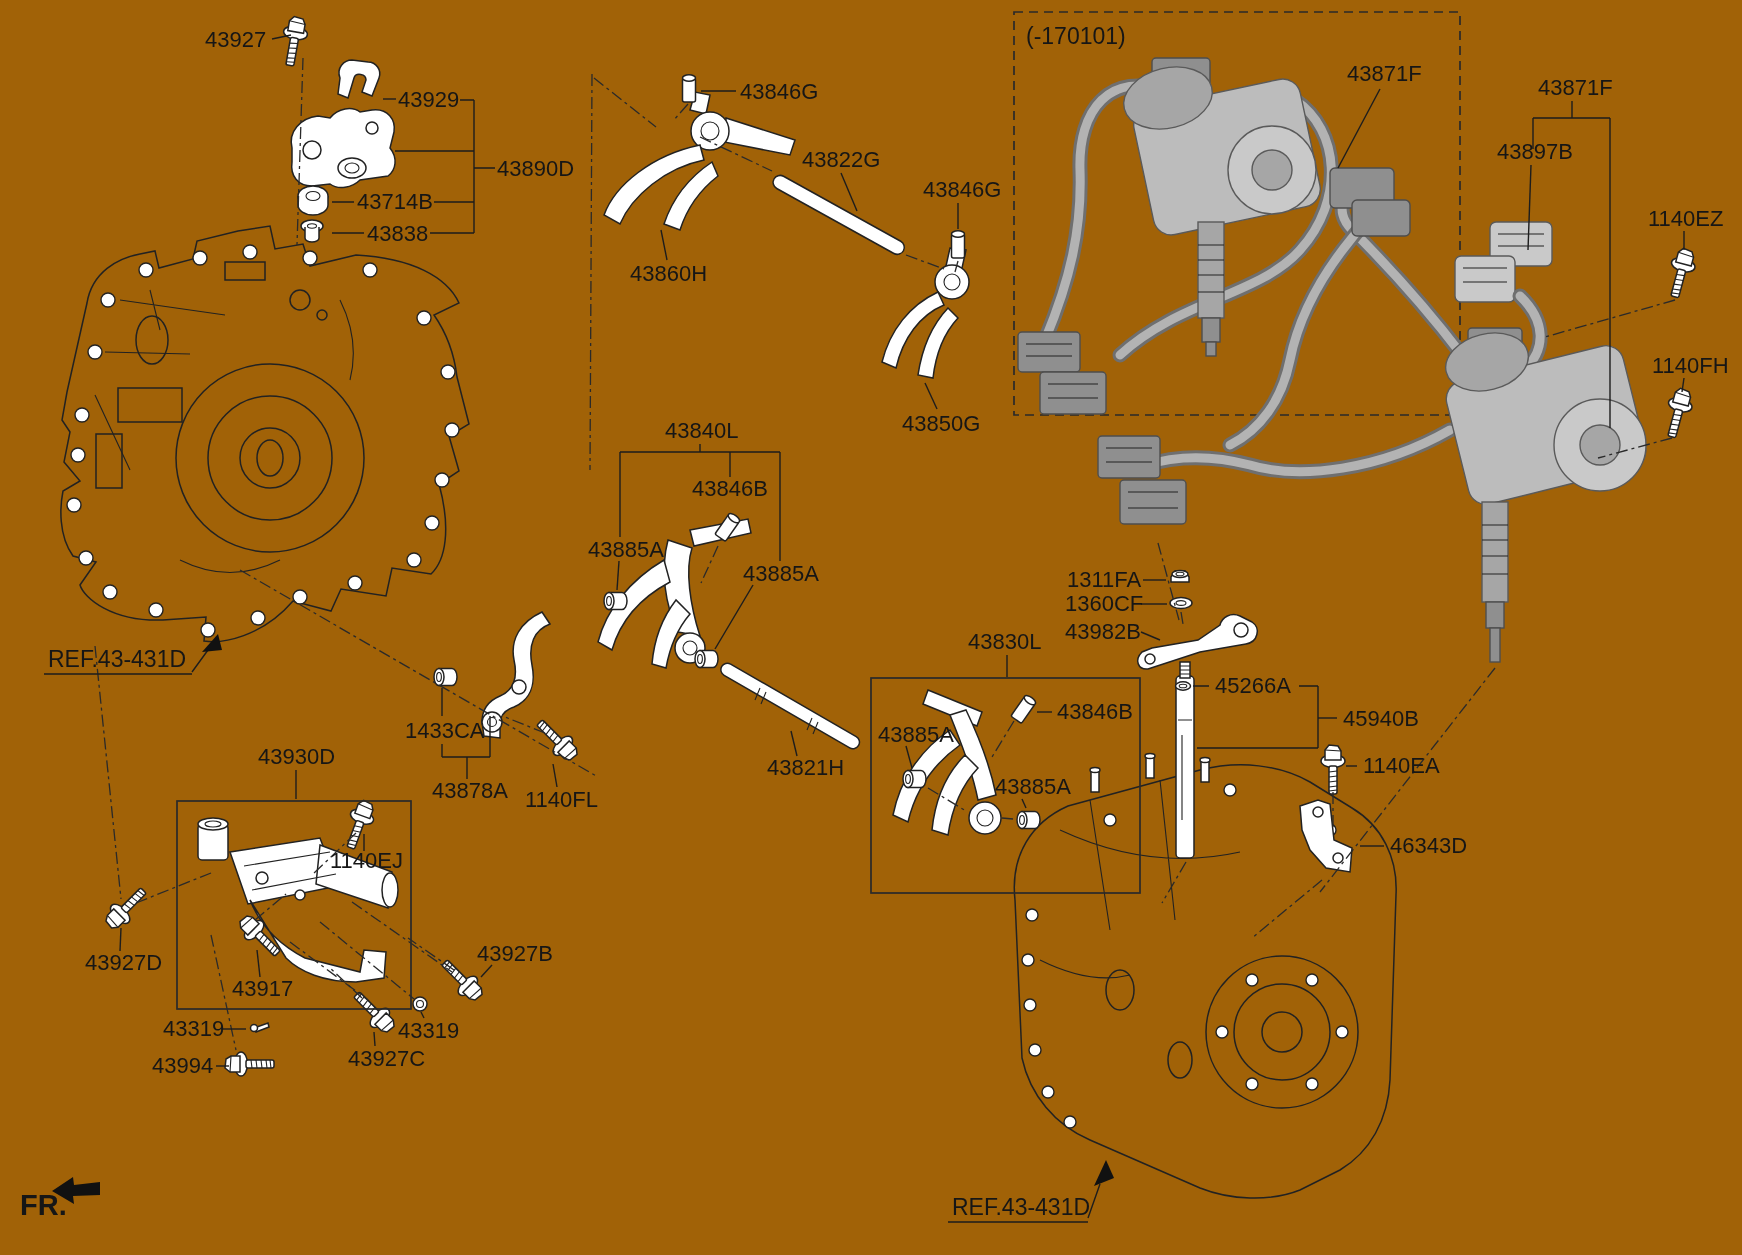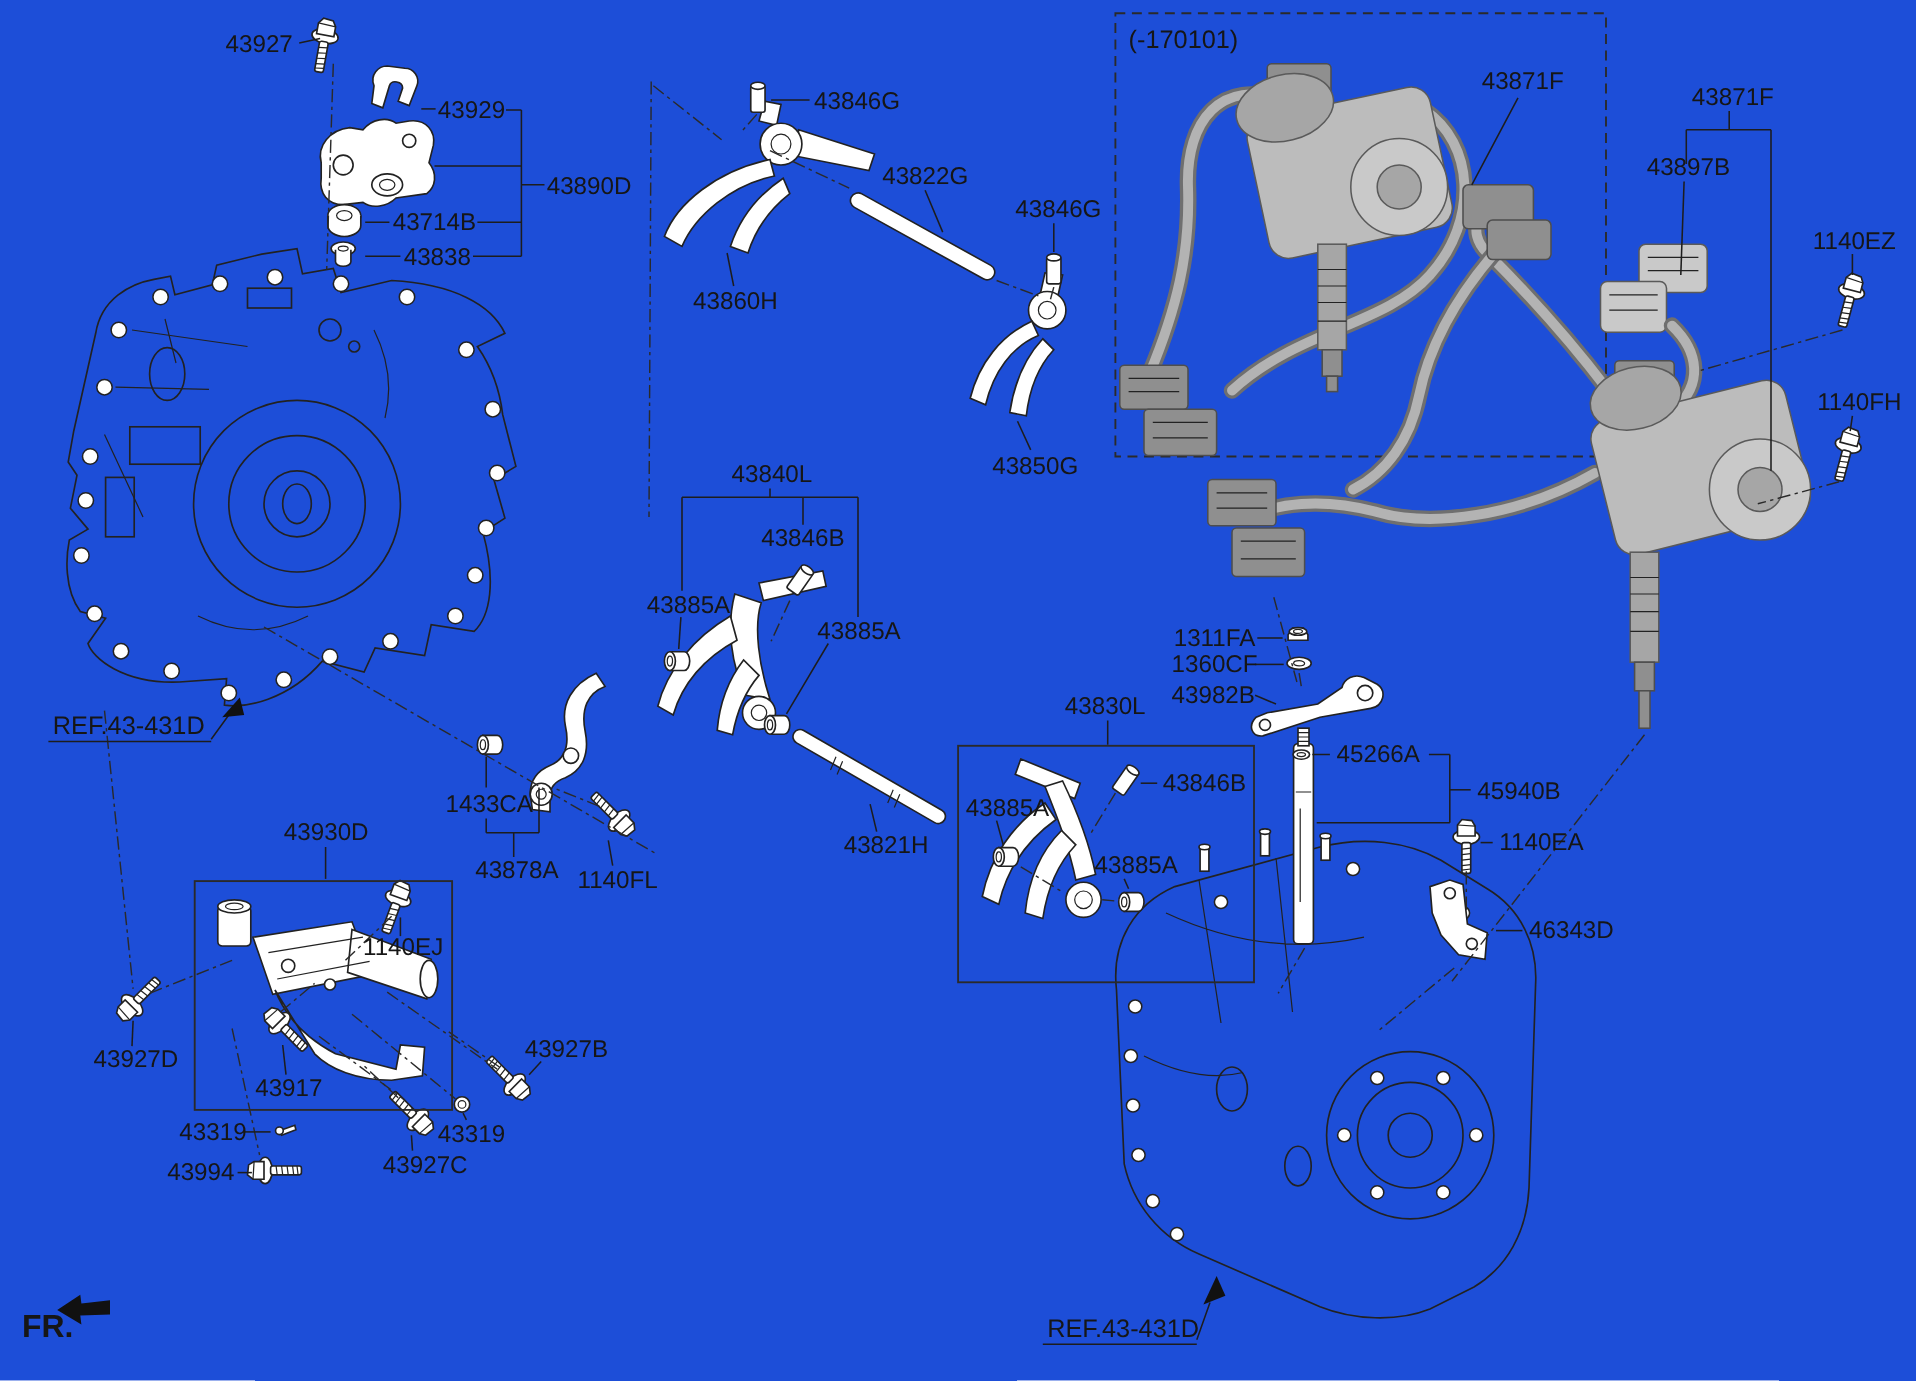--- a/index.html
+++ b/index.html
@@ -1,16 +1,16 @@
 <!DOCTYPE html>
 <html><head>
 <meta charset="utf-8">
 <style>
   html,body{margin:0;padding:0;background:#ffffff;}
-  .stage{position:relative;width:1742px;height:1255px;background:#1d4ed8;overflow:hidden;}
+  .stage{position:relative;width:1742px;height:1255px;background:#a16207;overflow:hidden;}
   svg{display:block;}
   text{font-family:"Liberation Sans","DejaVu Sans",sans-serif;fill:#161616;}
   .co{font-size:22px;}
   .ref{font-size:23px;}
   .note{font-size:23px;}
   .fr{font-size:29px;font-weight:bold;}
   .lw{fill:#ffffff;stroke:#222222;stroke-width:1.5;}
   .lt{fill:none;stroke:#222222;stroke-width:1.5;}
   .ln{fill:none;stroke:#222222;stroke-width:1.1;}
   .ld{fill:none;stroke:#1d1d1d;stroke-width:1.4;}

